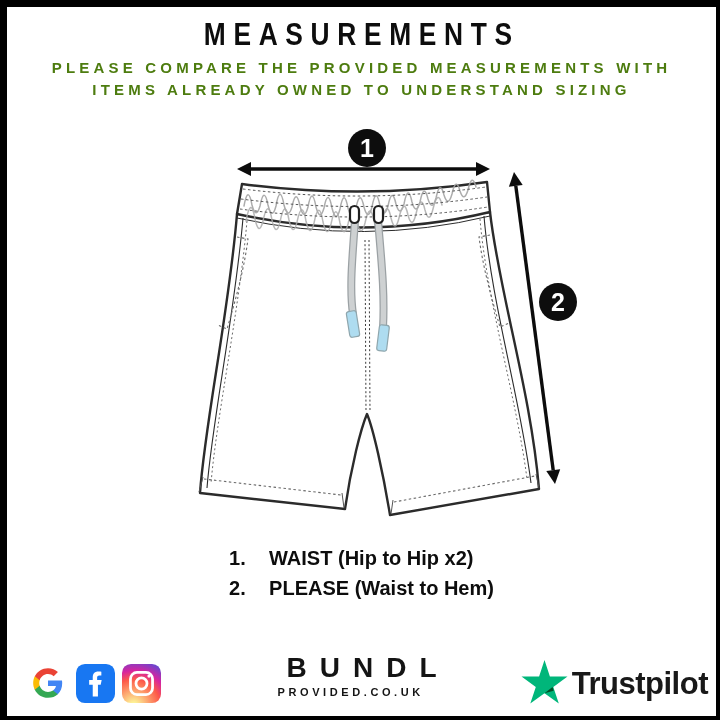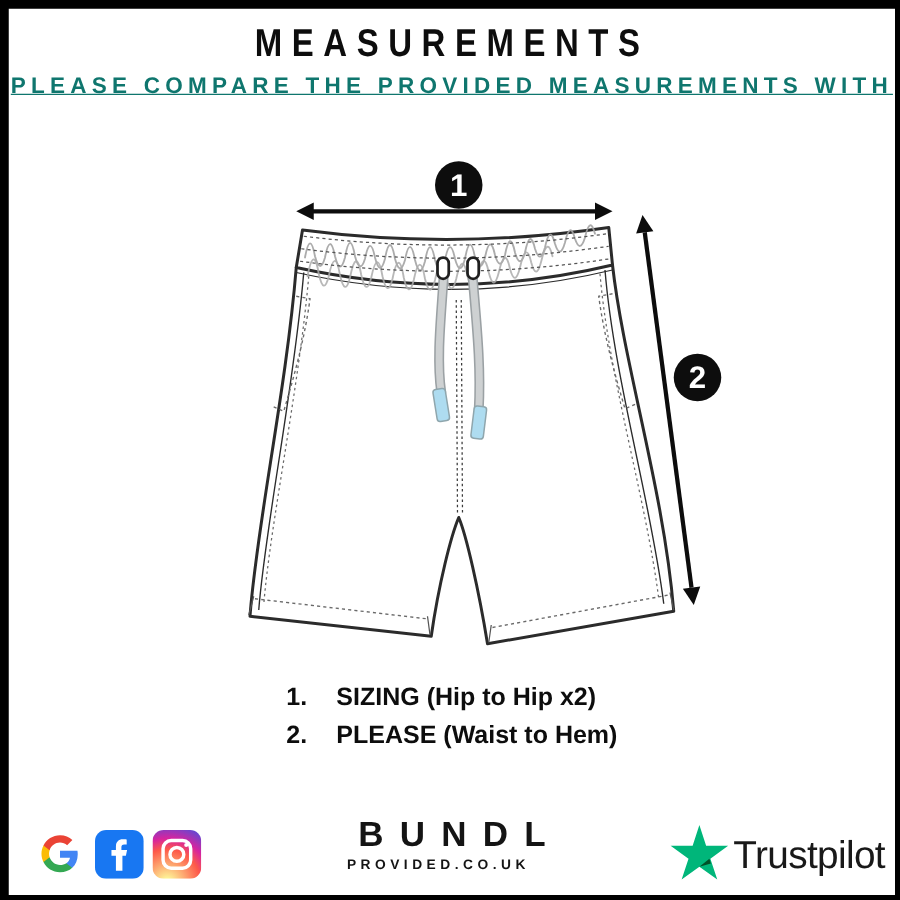--- a/index.html
+++ b/index.html
@@ -17,22 +17,22 @@
   
   .header{position:absolute;top:10px;left:0;width:709px;text-align:center;}
   .title{
     display:inline-block;
     font-size:31px;font-weight:bold;letter-spacing:9px;
     transform:scaleX(.85);transform-origin:center;
     color:#0d0d0d;white-space:nowrap;
   }
   .subtitle{
     margin-top:4px;
-    font-size:18px;font-weight:bold;letter-spacing:4.2px;
-    line-height:22px;color:#0f766e;white-space:nowrap;text-decoration:underline;
+    font-size:15px;font-weight:bold;letter-spacing:4.2px;
+    line-height:22px;color:#4d7c0f;white-space:nowrap;
   }
   
   .diagram{position:absolute;left:143px;top:115px;width:440px;height:405px;}
   
   .legend{position:absolute;top:536px;left:0;width:709px;display:flex;justify-content:center;}
   .legend-inner{width:auto;}
   .legend-row{display:flex;align-items:baseline;font-size:20px;font-weight:bold;color:#0d0d0d;line-height:30px;}
   .legend-num{width:26px;}
   .legend-label{margin-left:14px;white-space:nowrap;}
   
@@ -42,31 +42,32 @@
   .brand{position:absolute;left:50%;top:0;transform:translateX(-50%);}
   .brand-name{
     font-size:28px;font-weight:bold;color:#141414;
     letter-spacing:13px;margin-left:13px;white-space:nowrap;
   }
   .brand-domain{
     font-size:11px;font-weight:bold;color:#141414;
     letter-spacing:3.6px;margin-left:4px;margin-top:2px;white-space:nowrap;
   }
   .trustpilot{position:absolute;right:8px;top:6px;display:flex;align-items:center;gap:4px;}
-  .trustpilot-text{font-size:31px;font-weight:400;color:#191919;letter-spacing:-.5px;}
+  .trustpilot-text{font-size:31px;font-weight:700;color:#191919;letter-spacing:-.5px;}
 </style>
 </head>
 <body>
 
 <div class="canvas">
 
   <div class="header">
     <div class="title">MEASUREMENTS</div>
     <div class="subtitle">
       <div>PLEASE COMPARE THE PROVIDED MEASUREMENTS WITH</div>
+      <div>ITEMS ALREADY OWNED TO UNDERSTAND SIZING</div>
     </div>
   </div>
 
   <div class="diagram">
     <svg width="440" height="405" viewBox="0 0 440 405">
 
       <path d="M87,92 C79,190 55,300 50,371 L195,387 C201,345 211,306 217,292 C223,306 233,350 240,393 L389,367 C381,270 349,170 340,90 Z" fill="#ffffff" stroke="#2b2b2b" stroke-width="2.4" stroke-linejoin="round"></path>
 
       <path d="M93,96 C85,190 62,300 57,366" fill="none" stroke="#2b2b2b" stroke-width="1.1"></path>
       <path d="M334,94 C341,180 371,280 381,361" fill="none" stroke="#2b2b2b" stroke-width="1.1"></path>
@@ -124,21 +125,21 @@
         <circle cx="408" cy="180" r="19" fill="#0d0d0d"></circle>
         <text x="408" y="188.5" text-anchor="middle" font-size="25" font-weight="bold" fill="#ffffff" font-family="Liberation Sans, sans-serif">2</text>
       </g>
     </svg>
   </div>
 
   <div class="legend">
     <div class="legend-inner">
       <div class="legend-row">
         <span class="legend-num">1.</span>
-        <span class="legend-label">SIZING (Hip to Hip x2)</span>
+        <span class="legend-label">WAIST (Hip to Hip x2)</span>
       </div>
       <div class="legend-row">
         <span class="legend-num">2.</span>
         <span class="legend-label">PLEASE (Waist to Hem)</span>
       </div>
     </div>
   </div>
 
   <div class="footer">
 

